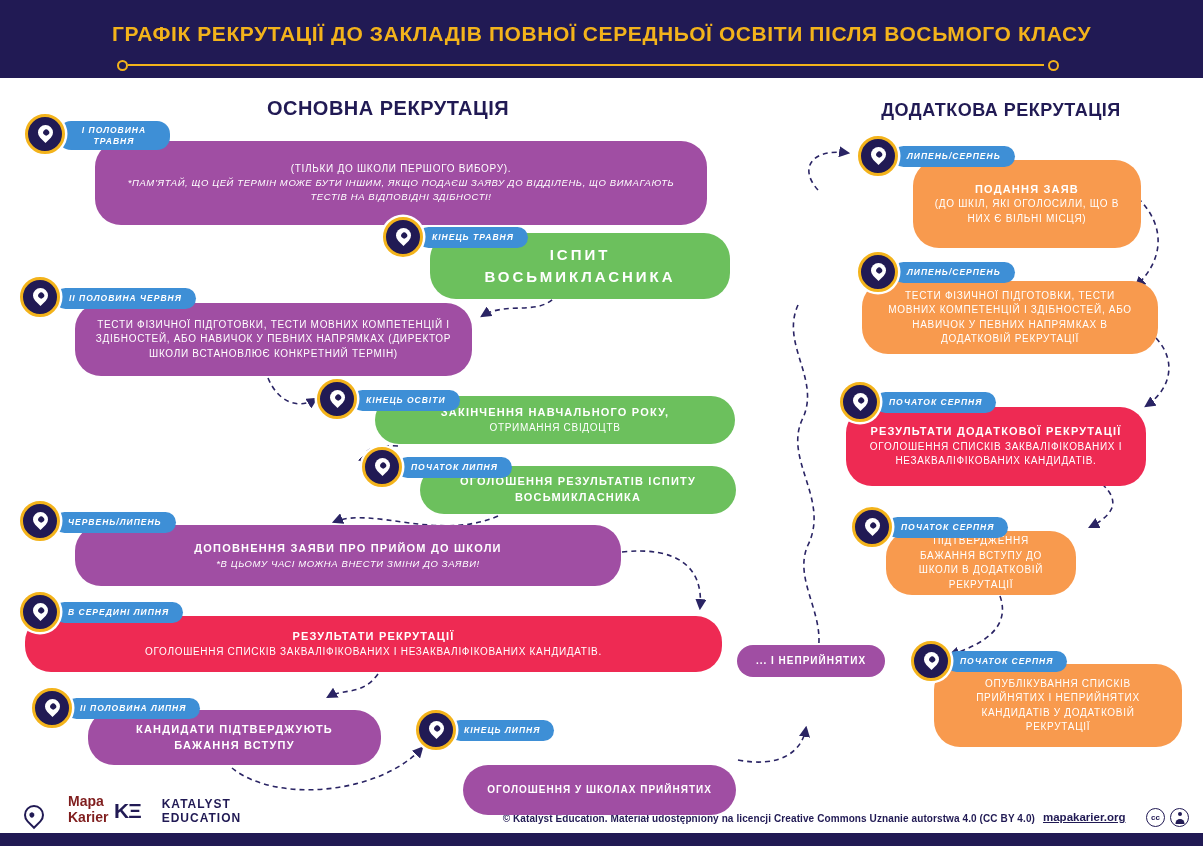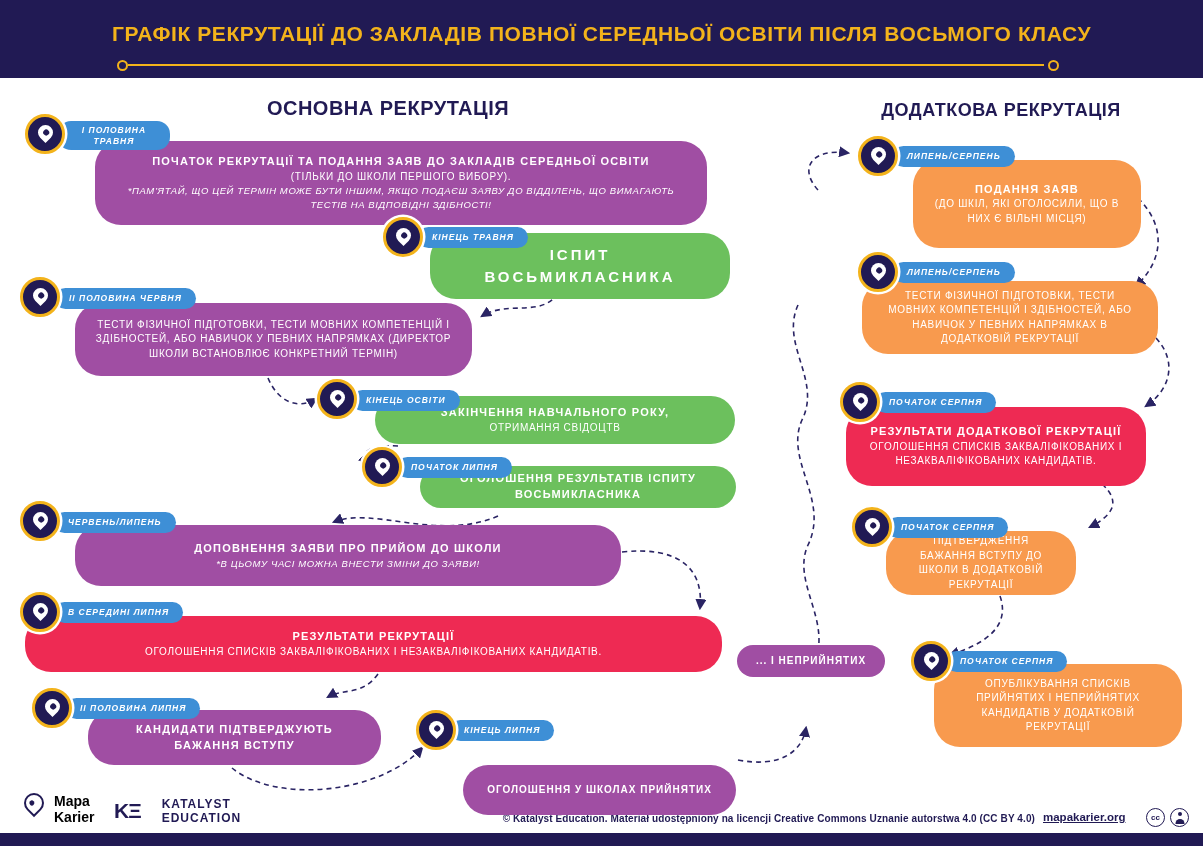--- a/index.html
+++ b/index.html
@@ -45,21 +45,21 @@
   .box .h{font-weight:bold;font-size:11px;letter-spacing:1.2px;display:block;}
   .box .b{font-size:10px;letter-spacing:.7px;display:block;}
   .box .n{font-size:9.5px;font-style:italic;letter-spacing:.6px;display:block;}
   .box.big .h{font-size:15px;letter-spacing:3px;line-height:1.5;max-width:215px;}
   .box.small .h{font-size:10px;letter-spacing:1px;}
 
   
   .arrows{position:absolute;left:0;top:0;z-index:0;pointer-events:none;}
 
   
-  .brand-map{position:absolute;left:24px;top:793px;display:flex;align-items:flex-start;gap:10px;color:#000000;}
+  .brand-map{position:absolute;left:24px;top:793px;display:flex;align-items:flex-end;gap:24px;color:#7f1d1d;}
   .pin-outline{width:16px;height:16px;border:2.5px solid #211a54;border-radius:50% 50% 50% 0;
     transform:rotate(-45deg);position:relative;}
   .pin-outline::after{content:"";position:absolute;left:4px;top:4px;width:5px;height:5px;border-radius:50%;background:#211a54;}
   .brand-map .txt{font-size:14px;font-weight:bold;line-height:1.15;}
   .brand-kat{position:absolute;left:114px;top:797px;display:flex;align-items:center;gap:8px;color:#211a54;}
   .k-mark{font-size:21px;font-weight:bold;letter-spacing:-1px;}
   .brand-kat .txt{font-size:12px;font-weight:bold;letter-spacing:1px;line-height:1.2;margin-left:13px;}
   .copyright{position:absolute;left:430px;top:813px;width:605px;text-align:right;
     color:#211a54;font-size:10px;font-weight:600;letter-spacing:.1px;}
   .site-link{position:absolute;left:1043px;top:811px;color:#211a54;font-size:11.5px;
@@ -110,21 +110,20 @@
     <path d="M 1102 484 C 1122 502, 1112 516, 1090 527" marker-end="url(#arrow)"></path>
     <path d="M 1000 596 C 1012 630, 978 646, 950 655" marker-end="url(#arrow)"></path>
   </g>
 </svg>
 
 <div class="badge" style="left:25px;top:114px">
     <div class="pin"></div>
   </div>
 <div class="pill wrap" style="left:58px;top:121px">І ПОЛОВИНА ТРАВНЯ</div>
 <div class="box purple" style="left:95px;top:141px;width:612px;height:84px">
-  <span class="h">ПОЧАТОК РЕКРУТАЦІЇ ТА ПОДАННЯ ЗАЯВ ДО ЗАКЛАДІВ СЕРЕДНЬОЇ ОСВІТИ</span>
   <span class="b">(ТІЛЬКИ ДО ШКОЛИ ПЕРШОГО ВИБОРУ).</span>
   <span class="n">*ПАМ’ЯТАЙ, ЩО ЦЕЙ ТЕРМІН МОЖЕ БУТИ ІНШИМ, ЯКЩО ПОДАЄШ ЗАЯВУ ДО ВІДДІЛЕНЬ, ЩО ВИМАГАЮТЬ ТЕСТІВ НА ВІДПОВІДНІ ЗДІБНОСТІ!</span>
 </div>
 
 <div class="badge" style="left:383px;top:217px">
     <div class="pin"></div>
   </div>
 <div class="pill" style="left:418px;top:227px">КІНЕЦЬ ТРАВНЯ</div>
 <div class="box green big" style="left:430px;top:233px;width:300px;height:66px">
   <span class="h">ІСПИТ ВОСЬМИКЛАСНИКА</span>
@@ -144,21 +143,21 @@
 <div class="pill" style="left:352px;top:390px">КІНЕЦЬ ОСВІТИ</div>
 <div class="box green" style="left:375px;top:396px;width:360px;height:48px">
   <span class="h">ЗАКІНЧЕННЯ НАВЧАЛЬНОГО РОКУ,</span>
   <span class="b">ОТРИМАННЯ СВІДОЦТВ</span>
 </div>
 
 <div class="badge" style="left:362px;top:447px">
     <div class="pin"></div>
   </div>
 <div class="pill" style="left:397px;top:457px">ПОЧАТОК ЛИПНЯ</div>
-<div class="box green" style="left:420px;top:466px;width:316px;height:42px">
+<div class="box green" style="left:420px;top:466px;width:316px;height:48px">
   <span class="h">ОГОЛОШЕННЯ РЕЗУЛЬТАТІВ ІСПИТУ ВОСЬМИКЛАСНИКА</span>
 </div>
 
 <div class="badge" style="left:20px;top:501px">
     <div class="pin"></div>
   </div>
 <div class="pill" style="left:54px;top:512px">ЧЕРВЕНЬ/ЛИПЕНЬ</div>
 <div class="box purple" style="left:75px;top:525px;width:546px;height:61px">
   <span class="h">ДОПОВНЕННЯ ЗАЯВИ ПРО ПРИЙОМ ДО ШКОЛИ</span>
   <span class="n">*В ЦЬОМУ ЧАСІ МОЖНА ВНЕСТИ ЗМІНИ ДО ЗАЯВИ!</span>

